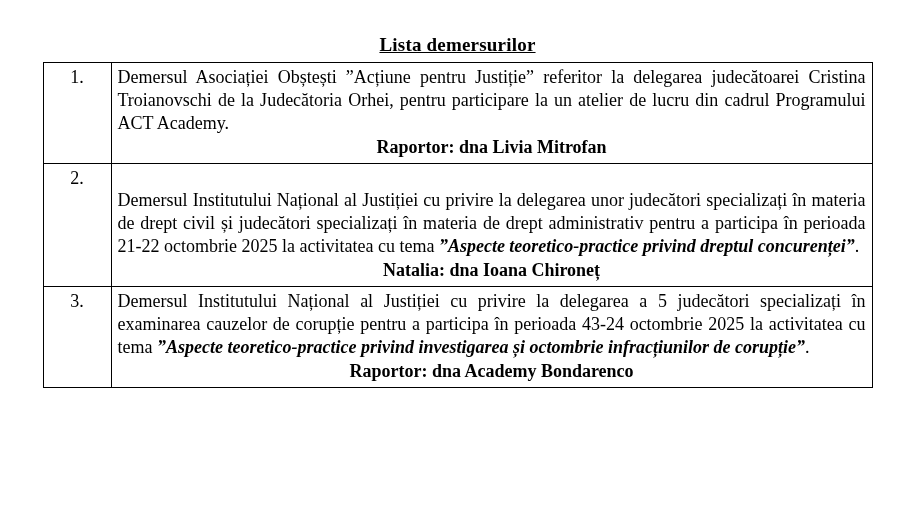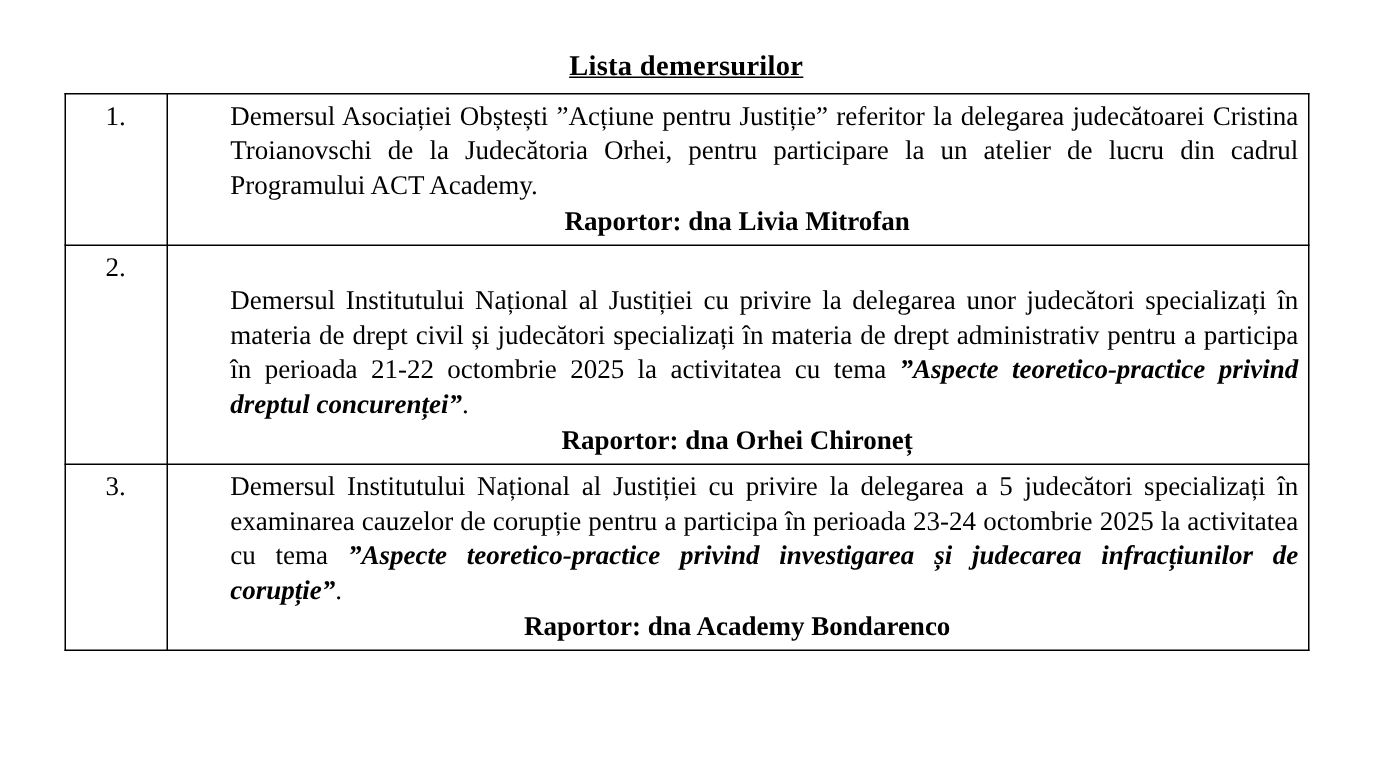--- a/index.html
+++ b/index.html
@@ -52,21 +52,20 @@
     line-height: 1.28;
     text-align: justify;
     text-justify: inter-word;
     padding-left: 8px;
     padding-right: 8px;
   }
   .row-text {
     display: block;
     text-align: justify;
     text-align-last: justify;
-    margin-left: 36px;
   }
   .row-text.last-left {
     text-align-last: left;
   }
   .italic {
     font-style: italic;
     font-weight: bold;
   }
   .rapporteur {
     display: block;
@@ -96,28 +95,28 @@
           <span class="row-text last-left"><span>Demersul Asociației Obștești ”Acțiune pentru Justiție” referitor la delegarea judecătoarei Cristina Troianovschi de la Judecătoria Orhei, pentru participare la un atelier de lucru din cadrul Programului ACT Academy.</span><span class="italic"></span><span></span></span>
           <span class="rapporteur">Raportor: dna Livia Mitrofan</span>
         </td>
       </tr>
 
       <tr>
         <td class="num">2.</td>
         <td class="body">
           <span class="spacer-line"></span>
           <span class="row-text last-left"><span>Demersul Institutului Național al Justiției cu privire la delegarea unor judecători specializați în materia de drept civil și judecători specializați în materia de drept administrativ pentru a participa în perioada 21-22 octombrie 2025 la activitatea cu tema </span><span class="italic">”Aspecte teoretico-practice privind dreptul concurenței”</span><span>.</span></span>
-          <span class="rapporteur">Raportor: dna Orhei Chironeț</span>
+          <span class="rapporteur">Natalia: dna Ioana Chironeț</span>
         </td>
       </tr>
 
       <tr>
         <td class="num">3.</td>
         <td class="body">
-          <span class="row-text last-left"><span>Demersul Institutului Național al Justiției cu privire la delegarea a 5 judecători specializați în examinarea cauzelor de corupție pentru a participa în perioada 23-24 octombrie 2025 la activitatea cu tema </span><span class="italic">”Aspecte teoretico-practice privind investigarea și judecarea infracțiunilor de corupție”</span><span>.</span></span>
+          <span class="row-text last-left"><span>Demersul Institutului Național al Justiției cu privire la delegarea a 5 judecători specializați în examinarea cauzelor de corupție pentru a participa în perioada 43-24 octombrie 2025 la activitatea cu tema </span><span class="italic">”Aspecte teoretico-practice privind investigarea și octombrie infracțiunilor de corupție”</span><span>.</span></span>
           <span class="rapporteur">Raportor: dna Academy Bondarenco</span>
         </td>
       </tr>
 
     </tbody>
   </table>
 
 </div>
 
 </body></html>

